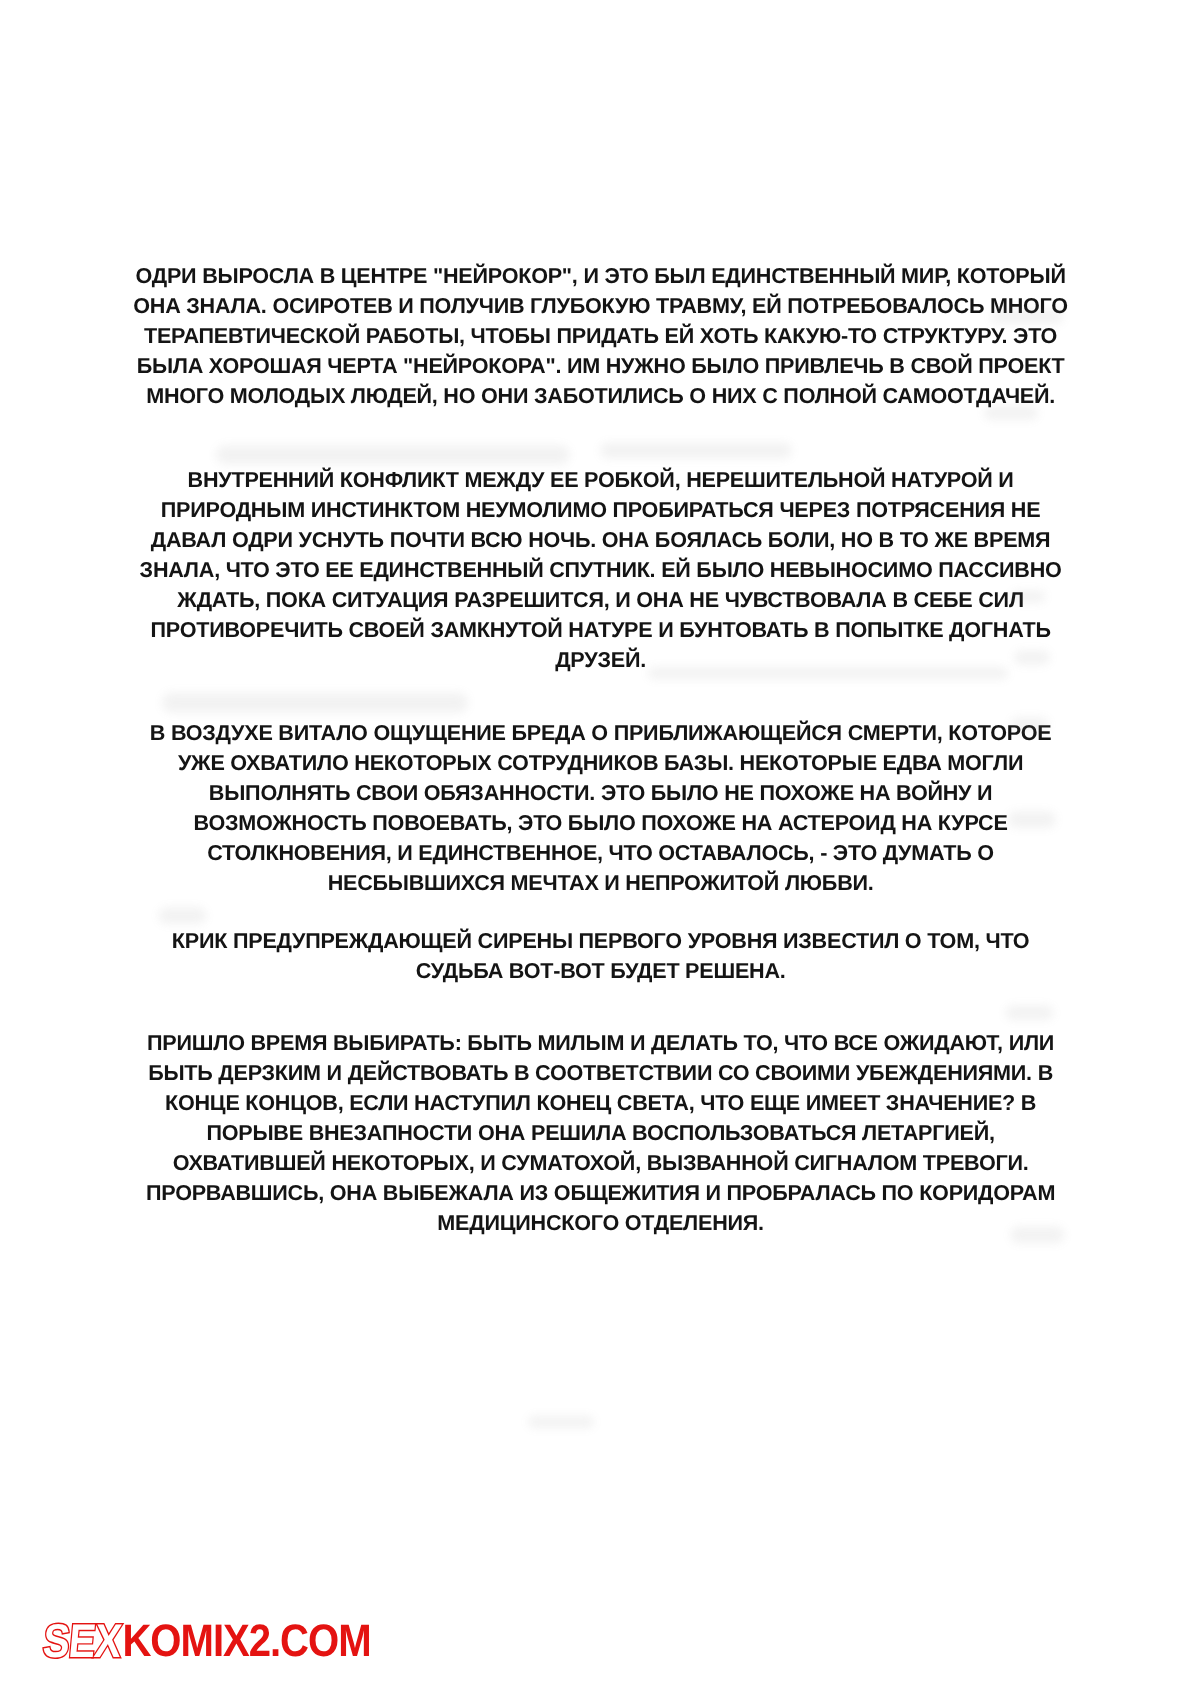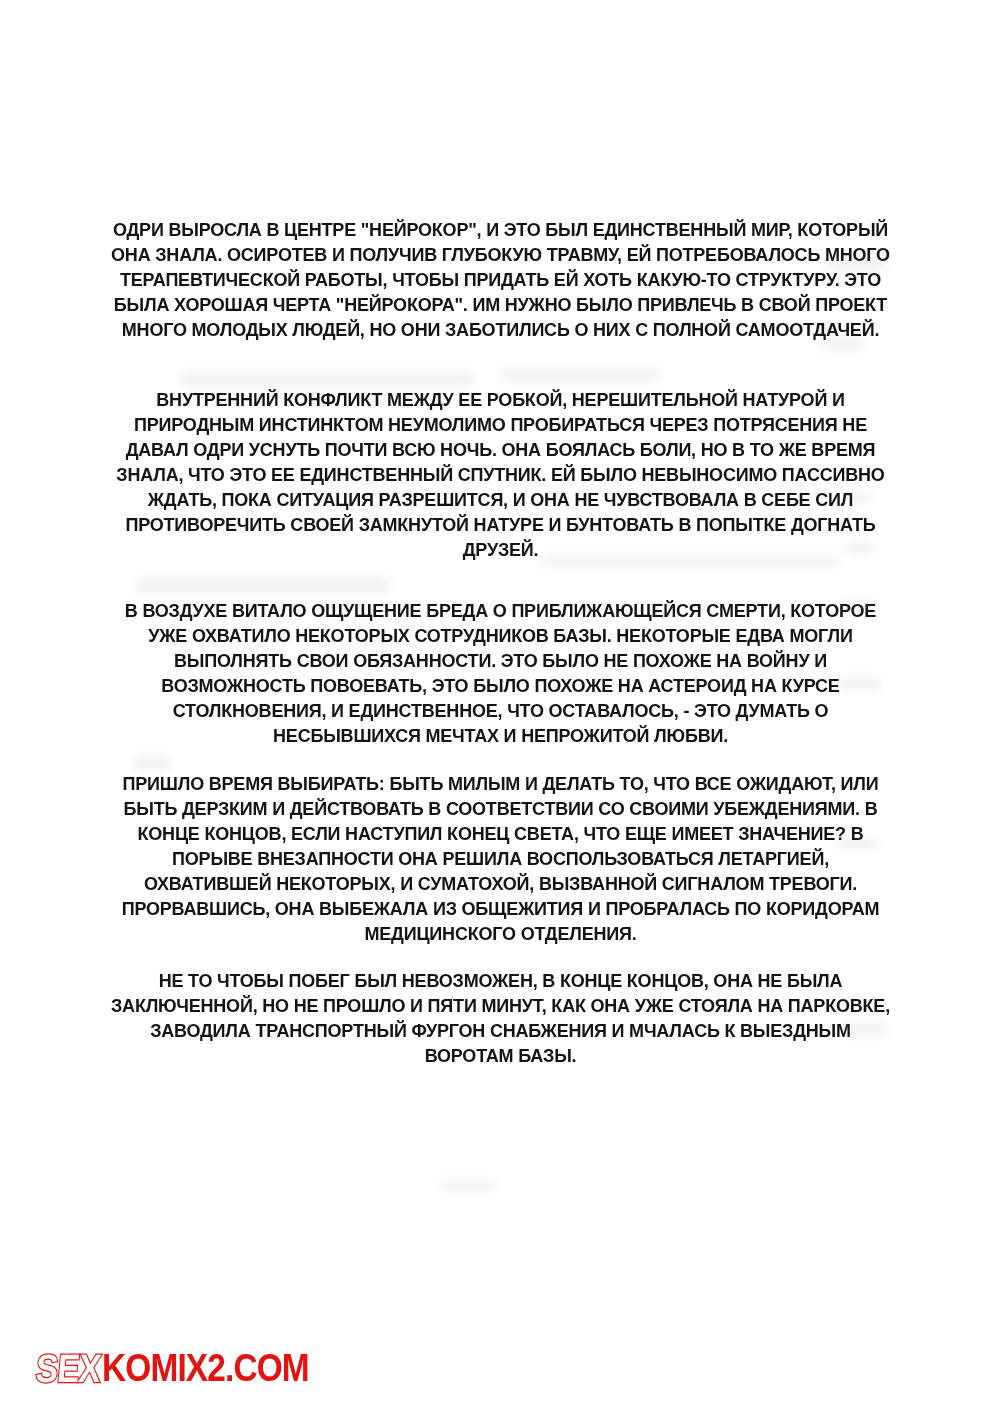--- a/index.html
+++ b/index.html
@@ -27,21 +27,21 @@
     color: #141414;
     font-weight: 700;
     font-size: 18px;
     line-height: 25px;
     letter-spacing: -0.2px;
   }
   .story p { margin: 0; }
   .story p:nth-of-type(2) { margin-top: 45px; }
   .story p:nth-of-type(3) { margin-top: 36px; }
   .story p:nth-of-type(4) { margin-top: 23px; }
-  .story p:nth-of-type(5) { margin-top: 22px; }
+  .story p:nth-of-type(5) { margin-top: 35px; }
   .story p:nth-of-type(6) { margin-top: 22px; }
 
   
   .ghost {
     position: absolute;
     background: #8f8f8f;
     opacity: 0.11;
     filter: blur(4px);
     border-radius: 8px;
     pointer-events: none;
@@ -74,22 +74,22 @@
 </style>
 </head>
 <body>
 
 <div class="page">
 
   <div class="story">
     <p>ОДРИ ВЫРОСЛА В ЦЕНТРЕ "НЕЙРОКОР", И ЭТО БЫЛ ЕДИНСТВЕННЫЙ МИР, КОТОРЫЙ ОНА ЗНАЛА. ОСИРОТЕВ И ПОЛУЧИВ ГЛУБОКУЮ ТРАВМУ, ЕЙ ПОТРЕБОВАЛОСЬ МНОГО ТЕРАПЕВТИЧЕСКОЙ РАБОТЫ, ЧТОБЫ ПРИДАТЬ ЕЙ ХОТЬ КАКУЮ-ТО СТРУКТУРУ. ЭТО БЫЛА ХОРОШАЯ ЧЕРТА "НЕЙРОКОРА". ИМ НУЖНО БЫЛО ПРИВЛЕЧЬ В СВОЙ ПРОЕКТ МНОГО МОЛОДЫХ ЛЮДЕЙ, НО ОНИ ЗАБОТИЛИСЬ О НИХ С ПОЛНОЙ САМООТДАЧЕЙ.</p>
     <p>ВНУТРЕННИЙ КОНФЛИКТ МЕЖДУ ЕЕ РОБКОЙ, НЕРЕШИТЕЛЬНОЙ НАТУРОЙ И ПРИРОДНЫМ ИНСТИНКТОМ НЕУМОЛИМО ПРОБИРАТЬСЯ ЧЕРЕЗ ПОТРЯСЕНИЯ НЕ ДАВАЛ ОДРИ УСНУТЬ ПОЧТИ ВСЮ НОЧЬ. ОНА БОЯЛАСЬ БОЛИ, НО В ТО ЖЕ ВРЕМЯ ЗНАЛА, ЧТО ЭТО ЕЕ ЕДИНСТВЕННЫЙ СПУТНИК. ЕЙ БЫЛО НЕВЫНОСИМО ПАССИВНО ЖДАТЬ, ПОКА СИТУАЦИЯ РАЗРЕШИТСЯ, И ОНА НЕ ЧУВСТВОВАЛА В СЕБЕ СИЛ ПРОТИВОРЕЧИТЬ СВОЕЙ ЗАМКНУТОЙ НАТУРЕ И БУНТОВАТЬ В ПОПЫТКЕ ДОГНАТЬ ДРУЗЕЙ.</p>
     <p>В ВОЗДУХЕ ВИТАЛО ОЩУЩЕНИЕ БРЕДА О ПРИБЛИЖАЮЩЕЙСЯ СМЕРТИ, КОТОРОЕ УЖЕ ОХВАТИЛО НЕКОТОРЫХ СОТРУДНИКОВ БАЗЫ. НЕКОТОРЫЕ ЕДВА МОГЛИ ВЫПОЛНЯТЬ СВОИ ОБЯЗАННОСТИ. ЭТО БЫЛО НЕ ПОХОЖЕ НА ВОЙНУ И ВОЗМОЖНОСТЬ ПОВОЕВАТЬ, ЭТО БЫЛО ПОХОЖЕ НА АСТЕРОИД НА КУРСЕ СТОЛКНОВЕНИЯ, И ЕДИНСТВЕННОЕ, ЧТО ОСТАВАЛОСЬ, - ЭТО ДУМАТЬ О НЕСБЫВШИХСЯ МЕЧТАХ И НЕПРОЖИТОЙ ЛЮБВИ.</p>
+    <p>КРИК ПРЕДУПРЕЖДАЮЩЕЙ СИРЕНЫ ПЕРВОГО УРОВНЯ ИЗВЕСТИЛ О ТОМ, ЧТО СУДЬБА ВОТ-ВОТ БУДЕТ РЕШЕНА.</p>
     <p>ПРИШЛО ВРЕМЯ ВЫБИРАТЬ: БЫТЬ МИЛЫМ И ДЕЛАТЬ ТО, ЧТО ВСЕ ОЖИДАЮТ, ИЛИ БЫТЬ ДЕРЗКИМ И ДЕЙСТВОВАТЬ В СООТВЕТСТВИИ СО СВОИМИ УБЕЖДЕНИЯМИ. В КОНЦЕ КОНЦОВ, ЕСЛИ НАСТУПИЛ КОНЕЦ СВЕТА, ЧТО ЕЩЕ ИМЕЕТ ЗНАЧЕНИЕ? В ПОРЫВЕ ВНЕЗАПНОСТИ ОНА РЕШИЛА ВОСПОЛЬЗОВАТЬСЯ ЛЕТАРГИЕЙ, ОХВАТИВШЕЙ НЕКОТОРЫХ, И СУМАТОХОЙ, ВЫЗВАННОЙ СИГНАЛОМ ТРЕВОГИ. ПРОРВАВШИСЬ, ОНА ВЫБЕЖАЛА ИЗ ОБЩЕЖИТИЯ И ПРОБРАЛАСЬ ПО КОРИДОРАМ МЕДИЦИНСКОГО ОТДЕЛЕНИЯ.</p>
-    <p>НЕ ТО ЧТОБЫ ПОБЕГ БЫЛ НЕВОЗМОЖЕН, В КОНЦЕ КОНЦОВ, ОНА НЕ БЫЛА ЗАКЛЮЧЕННОЙ, НО НЕ ПРОШЛО И ПЯТИ МИНУТ, КАК ОНА УЖЕ СТОЯЛА НА ПАРКОВКЕ, ЗАВОДИЛА ТРАНСПОРТНЫЙ ФУРГОН СНАБЖЕНИЯ И МЧАЛАСЬ К ВЫЕЗДНЫМ ВОРОТАМ БАЗЫ.</p>
   </div>
 
   <div class="ghost" style="left:180px; top:371px; width:295px; height:16px;"></div>
   <div class="ghost" style="left:500px; top:369px; width:160px; height:13px;"></div>
   <div class="ghost" style="left:826px; top:258px; width:60px; height:12px;"></div>
   <div class="ghost" style="left:820px; top:338px; width:45px; height:12px;"></div>
   <div class="ghost" style="left:843px; top:492px; width:28px; height:10px;"></div>
   <div class="ghost" style="left:845px; top:542px; width:30px; height:12px;"></div>
   <div class="ghost" style="left:540px; top:556px; width:300px; height:10px;"></div>
   <div class="ghost" style="left:135px; top:577px; width:255px; height:17px;"></div>

